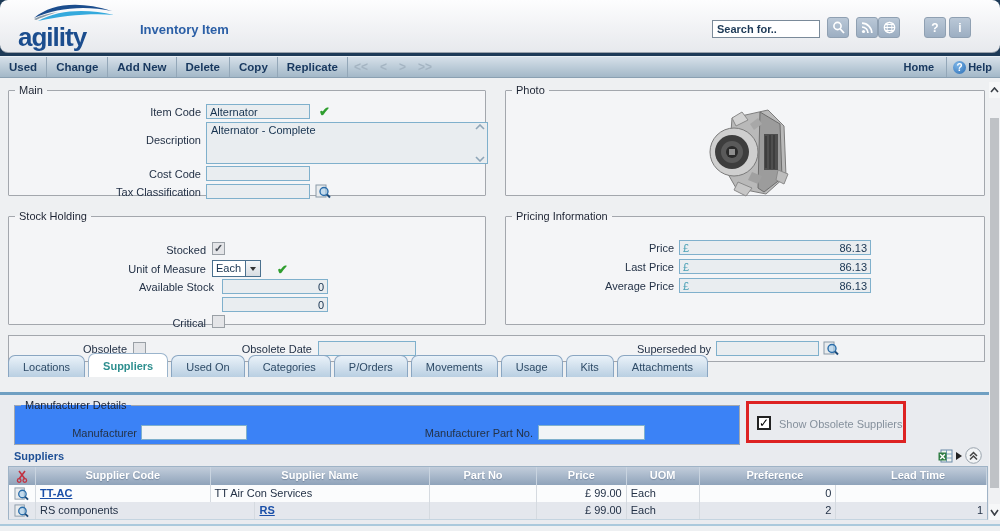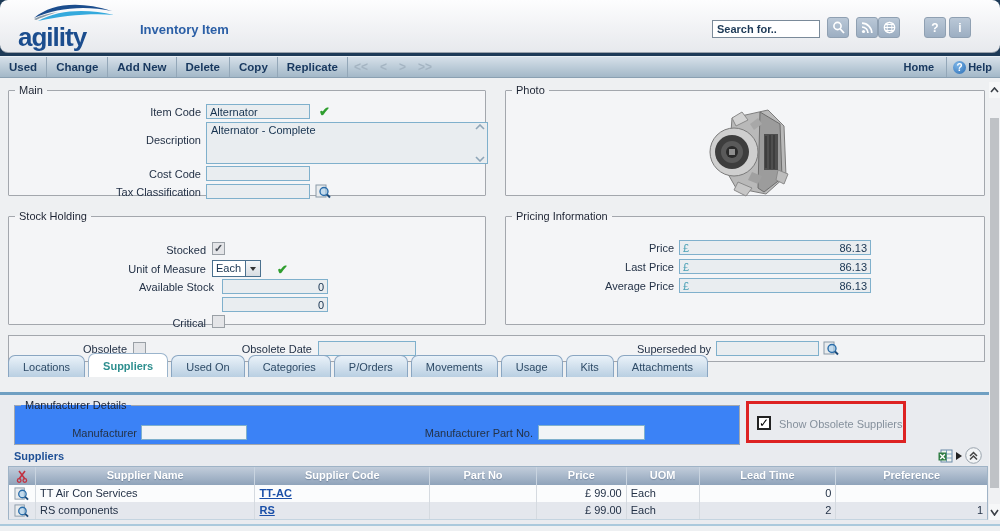--- a/index.html
+++ b/index.html
@@ -333,39 +333,39 @@
 <div class="grid">
   <div class="grow ghead">
     <div class="gcell icon-cell" style="width:27px;">
       <svg width="12" height="13" viewBox="0 0 12 13">
         <line x1="3" y1="1" x2="9" y2="9" stroke="#c23140" stroke-width="1.5"></line>
         <line x1="9" y1="1" x2="3" y2="9" stroke="#c23140" stroke-width="1.5"></line>
         <circle cx="3.2" cy="10.5" r="1.8" fill="none" stroke="#c23140" stroke-width="1.3"></circle>
         <circle cx="8.8" cy="10.5" r="1.8" fill="none" stroke="#c23140" stroke-width="1.3"></circle>
       </svg>
     </div>
+    <div class="gcell" style="width:175px;">Supplier Code</div>
     <div class="gcell" style="width:220px;">Supplier Name</div>
-    <div class="gcell" style="width:175px;">Supplier Code</div>
     <div class="gcell" style="width:107px;">Part No</div>
     <div class="gcell" style="width:90px;">Price</div>
     <div class="gcell" style="width:73px;">UOM</div>
+    <div class="gcell" style="width:151px; border-right:none;">Preference</div>
     <div class="gcell" style="width:137px;">Lead Time</div>
-    <div class="gcell" style="width:151px; border-right:none;">Preference</div>
   </div>
 
   <div class="grow r0">
     <div class="gcell icon-cell" style="width:27px;">
       <svg width="15" height="14" viewBox="0 0 16 15">
         <rect x="1" y="1" width="10" height="12" fill="#e9ecee" stroke="#8a9aa8"></rect>
         <circle cx="9" cy="7.5" r="4" fill="rgba(150,200,235,.45)" stroke="#2a6daa" stroke-width="1.4"></circle>
         <line x1="12" y1="10.5" x2="15" y2="13.5" stroke="#1a4a7a" stroke-width="2"></line>
       </svg>
     </div>
+    <div class="gcell" style="width:175px;"><span class="glink">TT-AC</span></div>
     <div class="gcell" style="width:220px;">TT Air Con Services</div>
-    <div class="gcell" style="width:175px;"><span class="glink">TT-AC</span></div>
     <div class="gcell" style="width:107px;"></div>
     <div class="gcell num" style="width:90px;">£ 99.00</div>
     <div class="gcell" style="width:73px;">Each</div>
     <div class="gcell num" style="width:137px;">0</div>
     <div class="gcell num" style="width:151px; border-right:none;"></div>
   </div>
 
   <div class="grow r1">
     <div class="gcell icon-cell" style="width:27px;">
       <svg width="15" height="14" viewBox="0 0 16 15">

